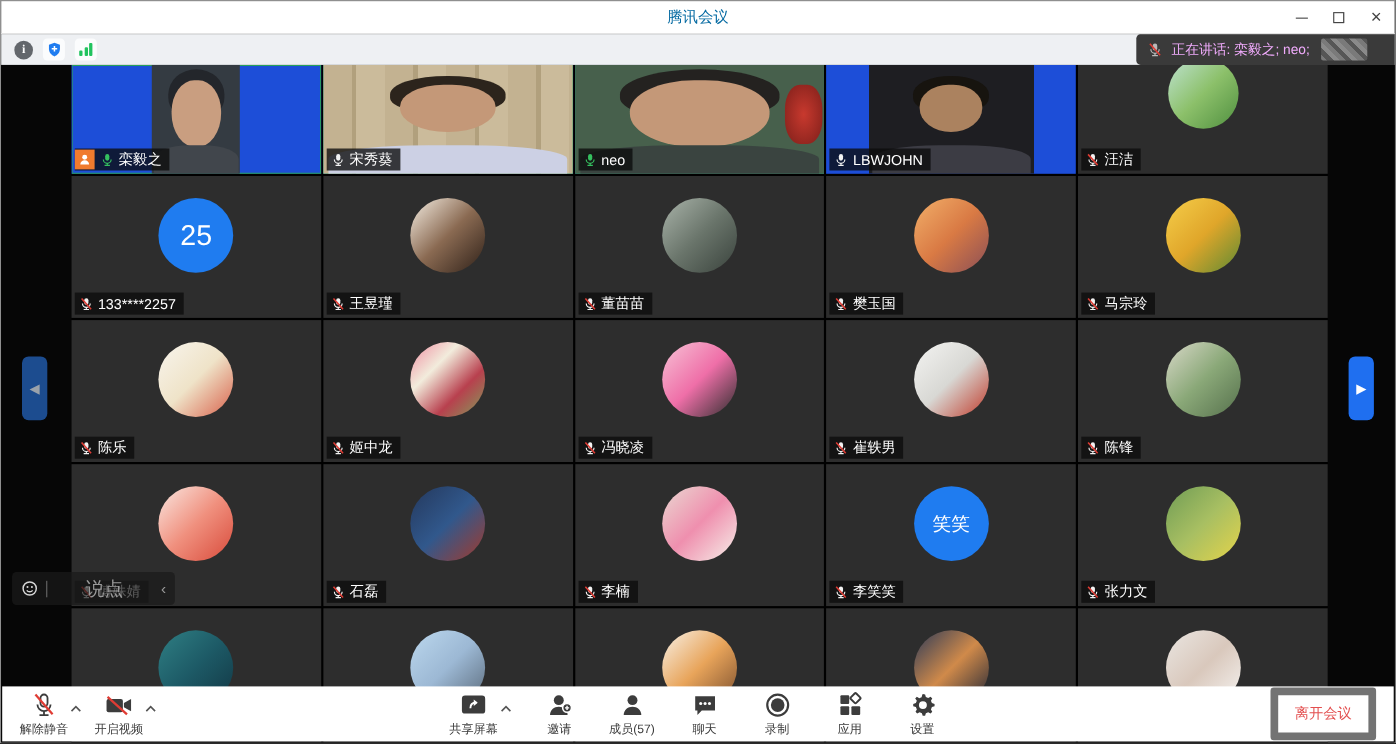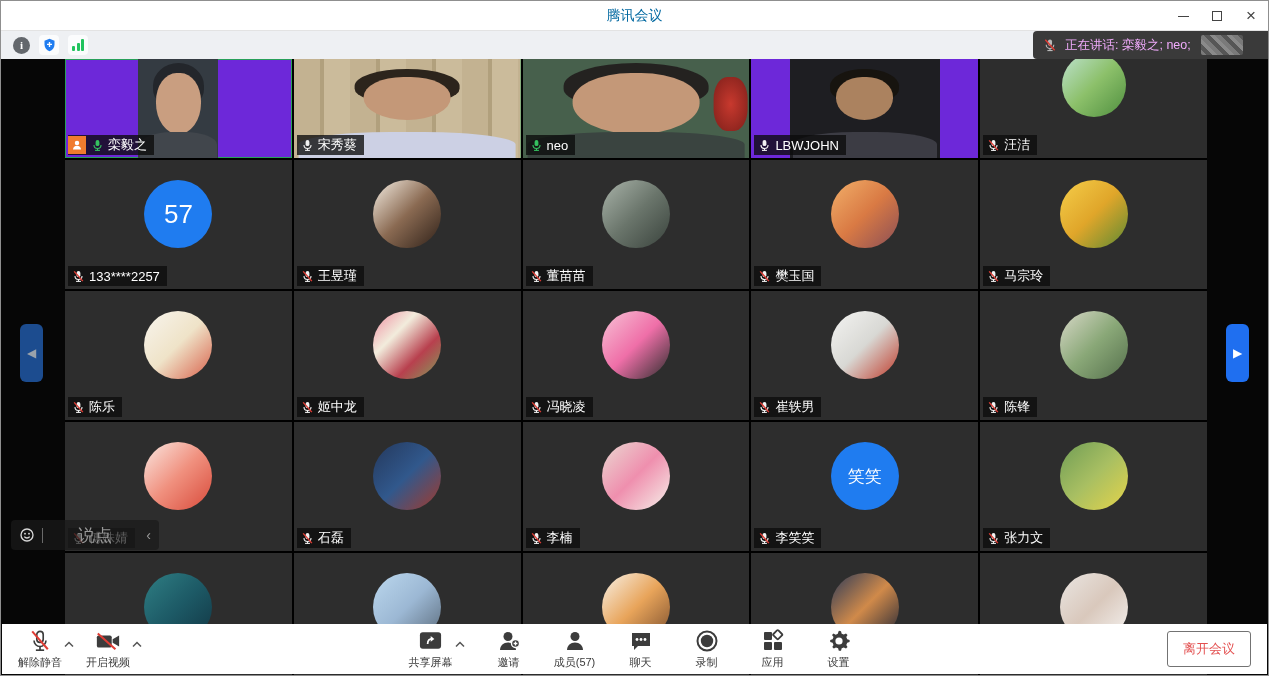--- a/index.html
+++ b/index.html
@@ -40,21 +40,21 @@
   .mosaic { width:42px; height:20px; border-radius:2px; margin-left:2px;
             background:repeating-linear-gradient(45deg,#7a7a7a 0 4px,#565656 4px 8px,#8a8a8a 8px 12px);
             filter:blur(.6px); }
 
   
   .stage { position:absolute; top:58px; left:0; right:0; bottom:0; background:#060606; }
   .grid { position:absolute; left:64px; top:0; width:1142px; height:632px;
           display:grid; grid-template-columns:repeat(5,1fr);
           grid-template-rows:99px 129px 129px 129px 142px; gap:2px; background:#000; }
   .tile { position:relative; background:#2d2d2d; overflow:hidden; }
-  .tile.vid { background:#6d28d9; }
+  .tile.vid { background:#1d4ed8; }
   .tile.bordered { box-shadow:inset 0 0 0 1px #28a05a; }
 
   .avatar { position:absolute; left:50%; transform:translateX(-50%); border-radius:50%;
             overflow:hidden; }
   .avatar .av-txt { position:absolute; inset:0; display:flex; align-items:center; justify-content:center;
                     color:#fff; }
 
   .pillar { position:absolute; top:0; bottom:0; left:50%; transform:translateX(-50%); overflow:hidden; }
   .v-hair { position:absolute; border-radius:50% 50% 42% 42%; }
   .v-face { position:absolute; border-radius:46% 46% 50% 50%; }
@@ -86,21 +86,21 @@
              z-index:10; display:flex; align-items:center; }
   .tb-left { display:flex; align-items:center; gap:4px; margin-left:16px; }
   .tb-center { position:absolute; left:50%; transform:translateX(-50%); display:flex;
                align-items:flex-end; gap:22px; }
   .tb-item { display:flex; flex-direction:column; align-items:center; gap:2px; min-width:44px;
              cursor:default; }
   .tb-item .lbl { font-size:11px; color:#3a3a3a; white-space:nowrap; }
   .tb-wrap { display:flex; align-items:center; }
   .chev { margin:-10px 0 0 2px; }
   .tb-right { position:absolute; right:16px; top:50%; transform:translateY(-50%); }
-  .leave-btn { background:#fff; border:1px solid #737373; color:#e34f4f; font-size:13px;
+  .leave-btn { background:#fff; border:7px solid #737373; color:#e34f4f; font-size:13px;
                padding:8px 15px; border-radius:3px; font-family:inherit; }
   svg { display:block; }
 </style>
 </head>
 <body>
 
 <div class="window">
 
   <div class="titlebar">
     <span class="title">腾讯会议</span>
@@ -229,21 +229,21 @@
     <path d="M5.5 11a6.5 6.5 0 0 0 13 0" fill="none" stroke="#f2f2f2" stroke-width="2"></path>
     <line x1="12" y1="17.5" x2="12" y2="21" stroke="#f2f2f2" stroke-width="2"></line>
     <line x1="7.5" y1="21" x2="16.5" y2="21" stroke="#f2f2f2" stroke-width="2"></line>
     <line x1="4" y1="2.5" x2="20" y2="20.5" stroke="#e03c34" stroke-width="2.6"></line>
   </svg>
             <span class="nm">汪洁</span>
           </div>
         </div>
         <div class="tile">
           <div class="avatar" style="height: 68px; width: 68px; top: 20px; background: rgb(31, 124, 240);">
-            <span class="av-txt" style="font-size:26px">57</span>
+            <span class="av-txt" style="font-size:26px">25</span>
           </div>
           <div class="name-tag">
             <svg width="13" height="15" viewBox="0 0 24 24">
     <rect x="8.5" y="2" width="7" height="11" rx="3.5" fill="#f2f2f2"></rect>
     <path d="M5.5 11a6.5 6.5 0 0 0 13 0" fill="none" stroke="#f2f2f2" stroke-width="2"></path>
     <line x1="12" y1="17.5" x2="12" y2="21" stroke="#f2f2f2" stroke-width="2"></line>
     <line x1="7.5" y1="21" x2="16.5" y2="21" stroke="#f2f2f2" stroke-width="2"></line>
     <line x1="4" y1="2.5" x2="20" y2="20.5" stroke="#e03c34" stroke-width="2.6"></line>
   </svg>
             <span class="nm">133****2257</span>

